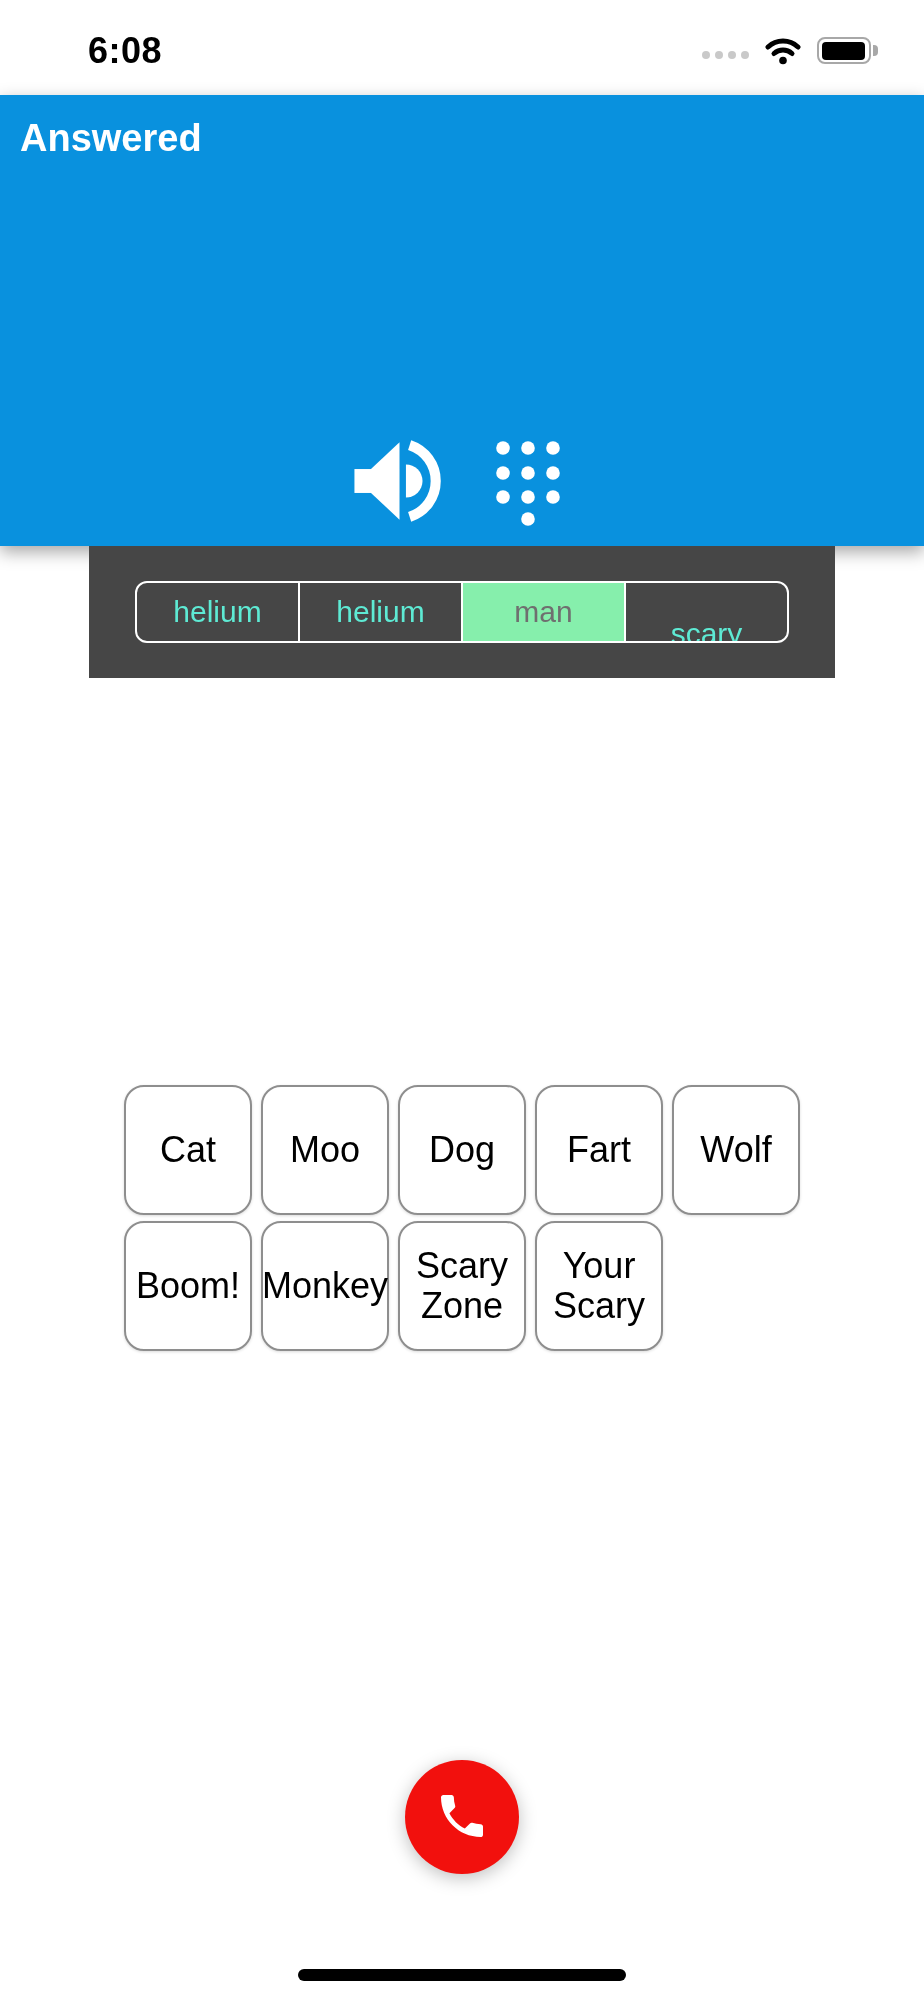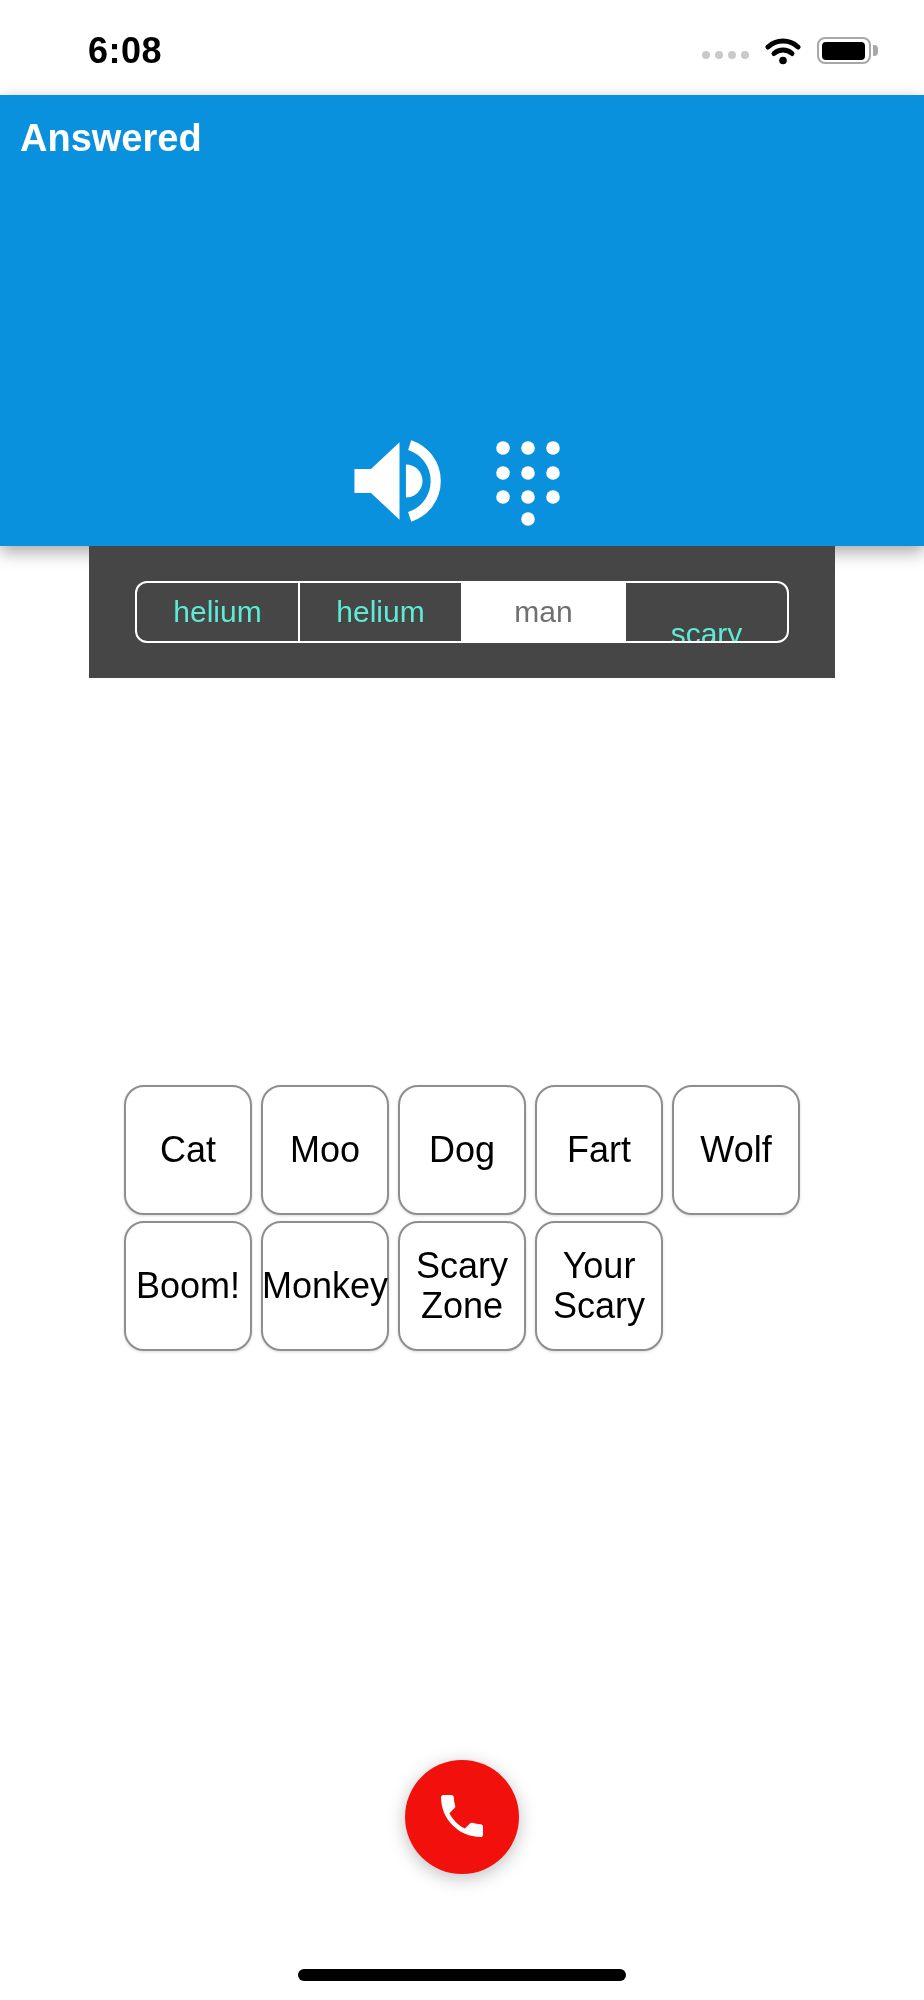--- a/index.html
+++ b/index.html
@@ -109,21 +109,21 @@
     border: none;
     border-right: 2px solid #ffffff;
     color: #5eead4;
     font-size: 30px;
     font-family: "Liberation Sans", sans-serif;
     cursor: pointer;
     padding: 0;
   }
   .segment:last-child { border-right: none; margin-top: 44px; }
   .segment.selected {
-    background: #ffffff;
+    background: #86efac;
     color: #6f6f6f;
   }
 
   
   .soundboard {
     position: absolute;
     top: 1085px; left: 124px;
     display: grid;
     grid-template-columns: repeat(5, 128px);
     column-gap: 9px;

